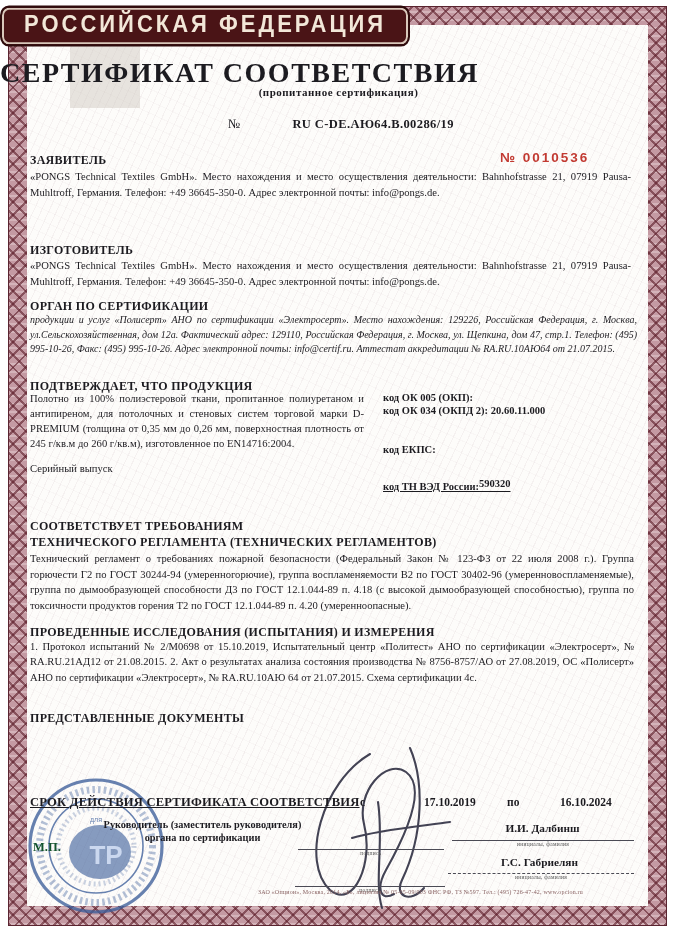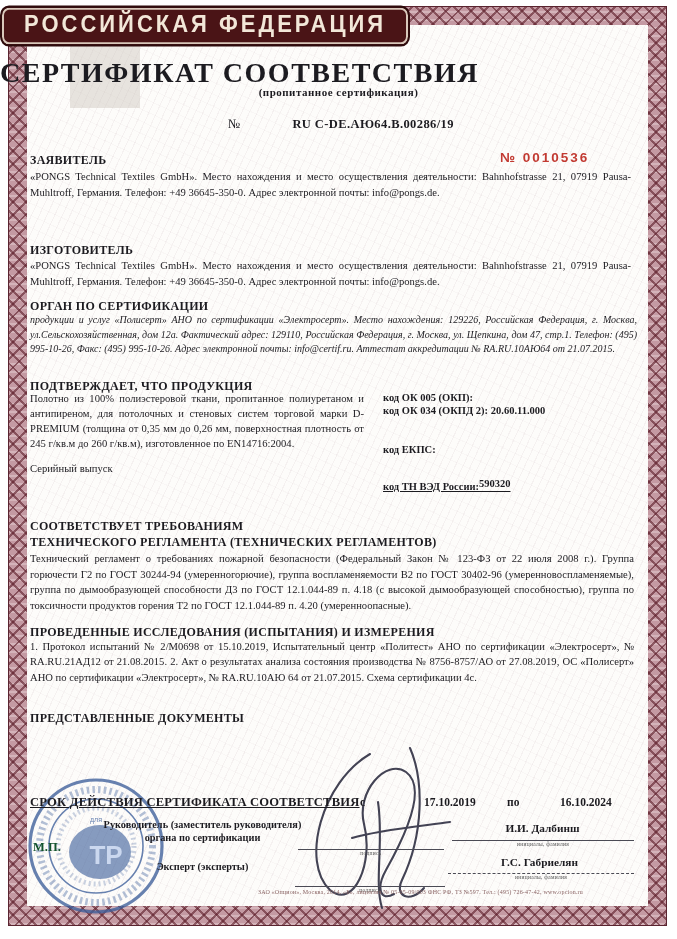--- a/index.html
+++ b/index.html
@@ -152,21 +152,20 @@
   <div class="abs" style="left:298px; top:849px; width:146px;">
     <div class="sig-line"></div>
     <div class="cap">подпись</div>
   </div>
   <div class="abs sig-name" style="left:455px; top:822px; width:175px;">И.И. Далбинш</div>
   <div class="abs" style="left:452px; top:840px; width:182px;">
     <div class="sig-line"></div>
     <div class="cap">инициалы, фамилия</div>
   </div>
 
-  <div class="abs role" style="left:95px; top:860px; width:215px;">Эксперт (эксперты)</div>
   <div class="abs" style="left:295px; top:886px; width:150px;">
     <div class="sig-line"></div>
     <div class="cap">подпись</div>
   </div>
   <div class="abs sig-name" style="left:452px; top:856px; width:175px;">Г.С. Габриелян</div>
   <div class="abs" style="left:448px; top:873px; width:186px;">
     <div class="sig-line" style="border-top-style:dashed;"></div>
     <div class="cap">инициалы, фамилия</div>
   </div>
 

